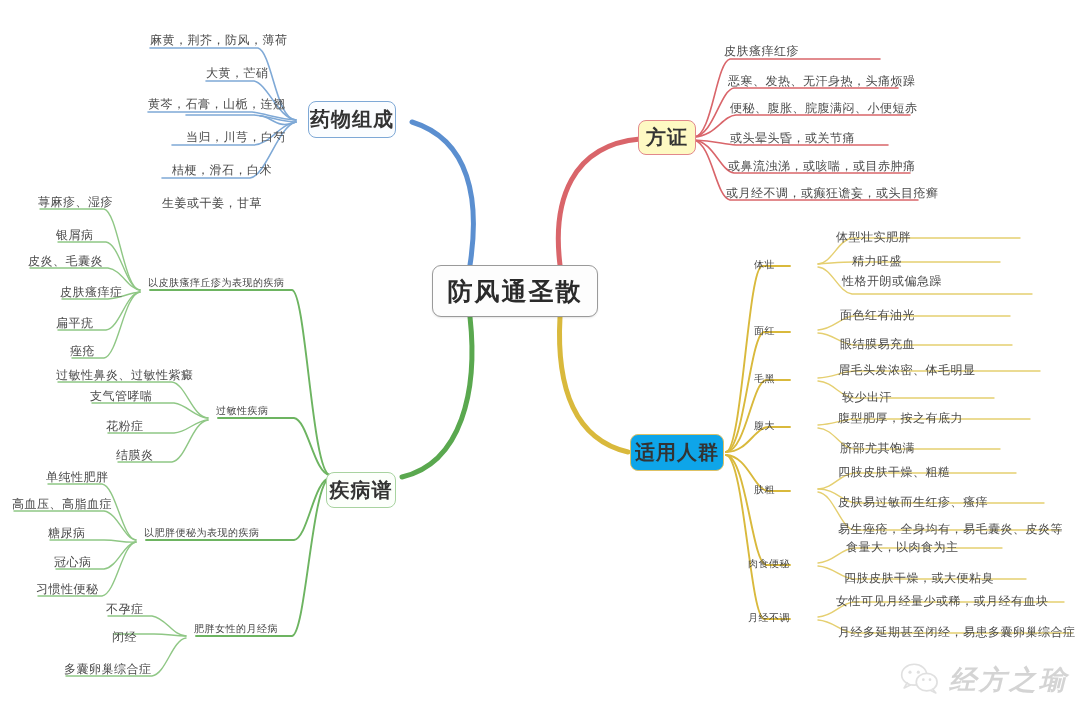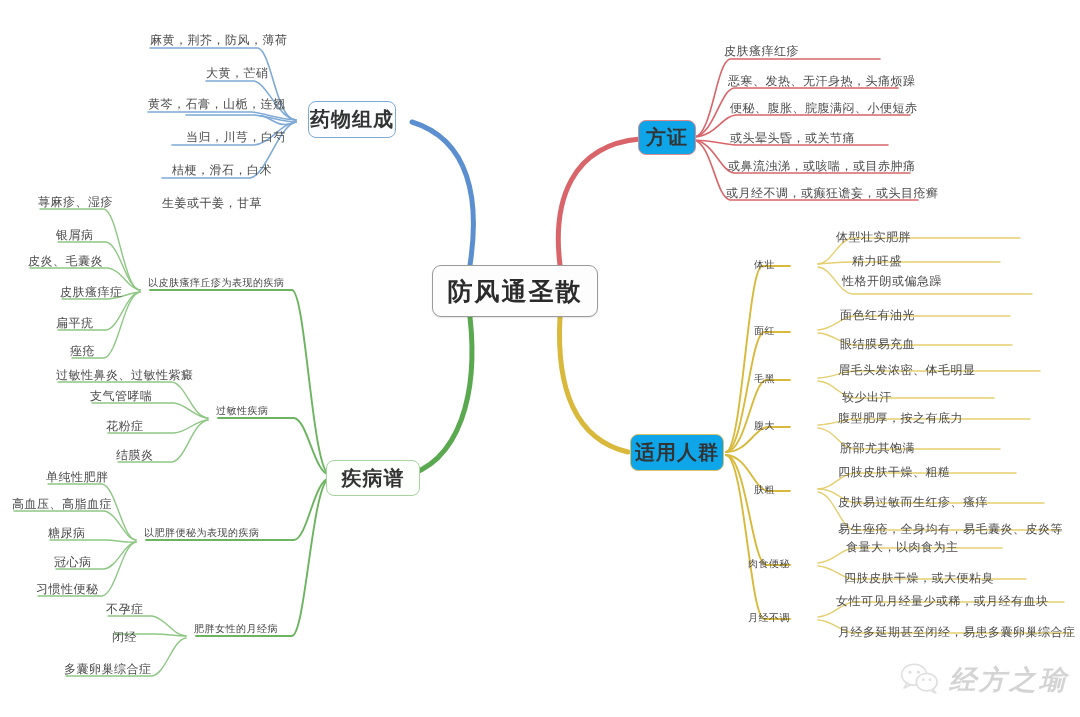--- a/index.html
+++ b/index.html
@@ -29,21 +29,21 @@
     position:absolute;
     box-sizing:border-box;
     border:1.5px solid #bbb;
     border-radius:8px;
     background:#fff;
     display:flex;align-items:center;justify-content:center;
     font-size:20px;font-weight:bold;letter-spacing:1px;color:#333;
     white-space:nowrap;
   }
   .cat-blue{border-color:#7fa9d6;background:#fbfdff;}
-  .cat-red{border-color:#e2888b;background:#0ea5e9;}
+  .cat-red{border-color:#e2888b;background:#fef9c3;}
   .cat-green{border-color:#a8d3a0;background:#fcfffb;}
   .cat-gold{border-color:#ddc165;background:#0ea5e9;}
 
   
   .leaf{
     position:absolute;
     white-space:nowrap;
     font-size:12px;
     line-height:14px;
     color:#4a4a4a;
@@ -171,21 +171,21 @@
       <path d="M818,620 C834,621 840,632 854,633 L1072,633"></path>
     </g>
   </svg>
 
   <div class="center-node" style="left:432px;top:265px;width:166px;height:52px;">防风通圣散</div>
 
   <div class="cat-node cat-blue" style="left:308px;top:101px;width:88px;height:37px;">药物组成</div>
 
   <div class="cat-node cat-red" style="left:638px;top:120px;width:58px;height:35px;">方证</div>
 
-  <div class="cat-node cat-green" style="left:326px;top:460px;width:94px;height:36px;">疾病谱</div>
+  <div class="cat-node cat-green" style="left:326px;top:472px;width:70px;height:36px;">疾病谱</div>
 
   <div class="cat-node cat-gold" style="left:630px;top:434px;width:94px;height:37px;">适用人群</div>
 
   <div class="leaf" style="left:150px;top:33px;">麻黄，荆芥，防风，薄荷</div>
   <div class="leaf" style="left:206px;top:66px;">大黄，芒硝</div>
   <div class="leaf" style="left:148px;top:97px;">黄芩，石膏，山栀，连翘</div>
   <div class="leaf" style="left:186px;top:130px;">当归，川芎，白芍</div>
   <div class="leaf" style="left:172px;top:163px;">桔梗，滑石，白术</div>
   <div class="leaf" style="left:162px;top:196px;">生姜或干姜，甘草</div>
 

